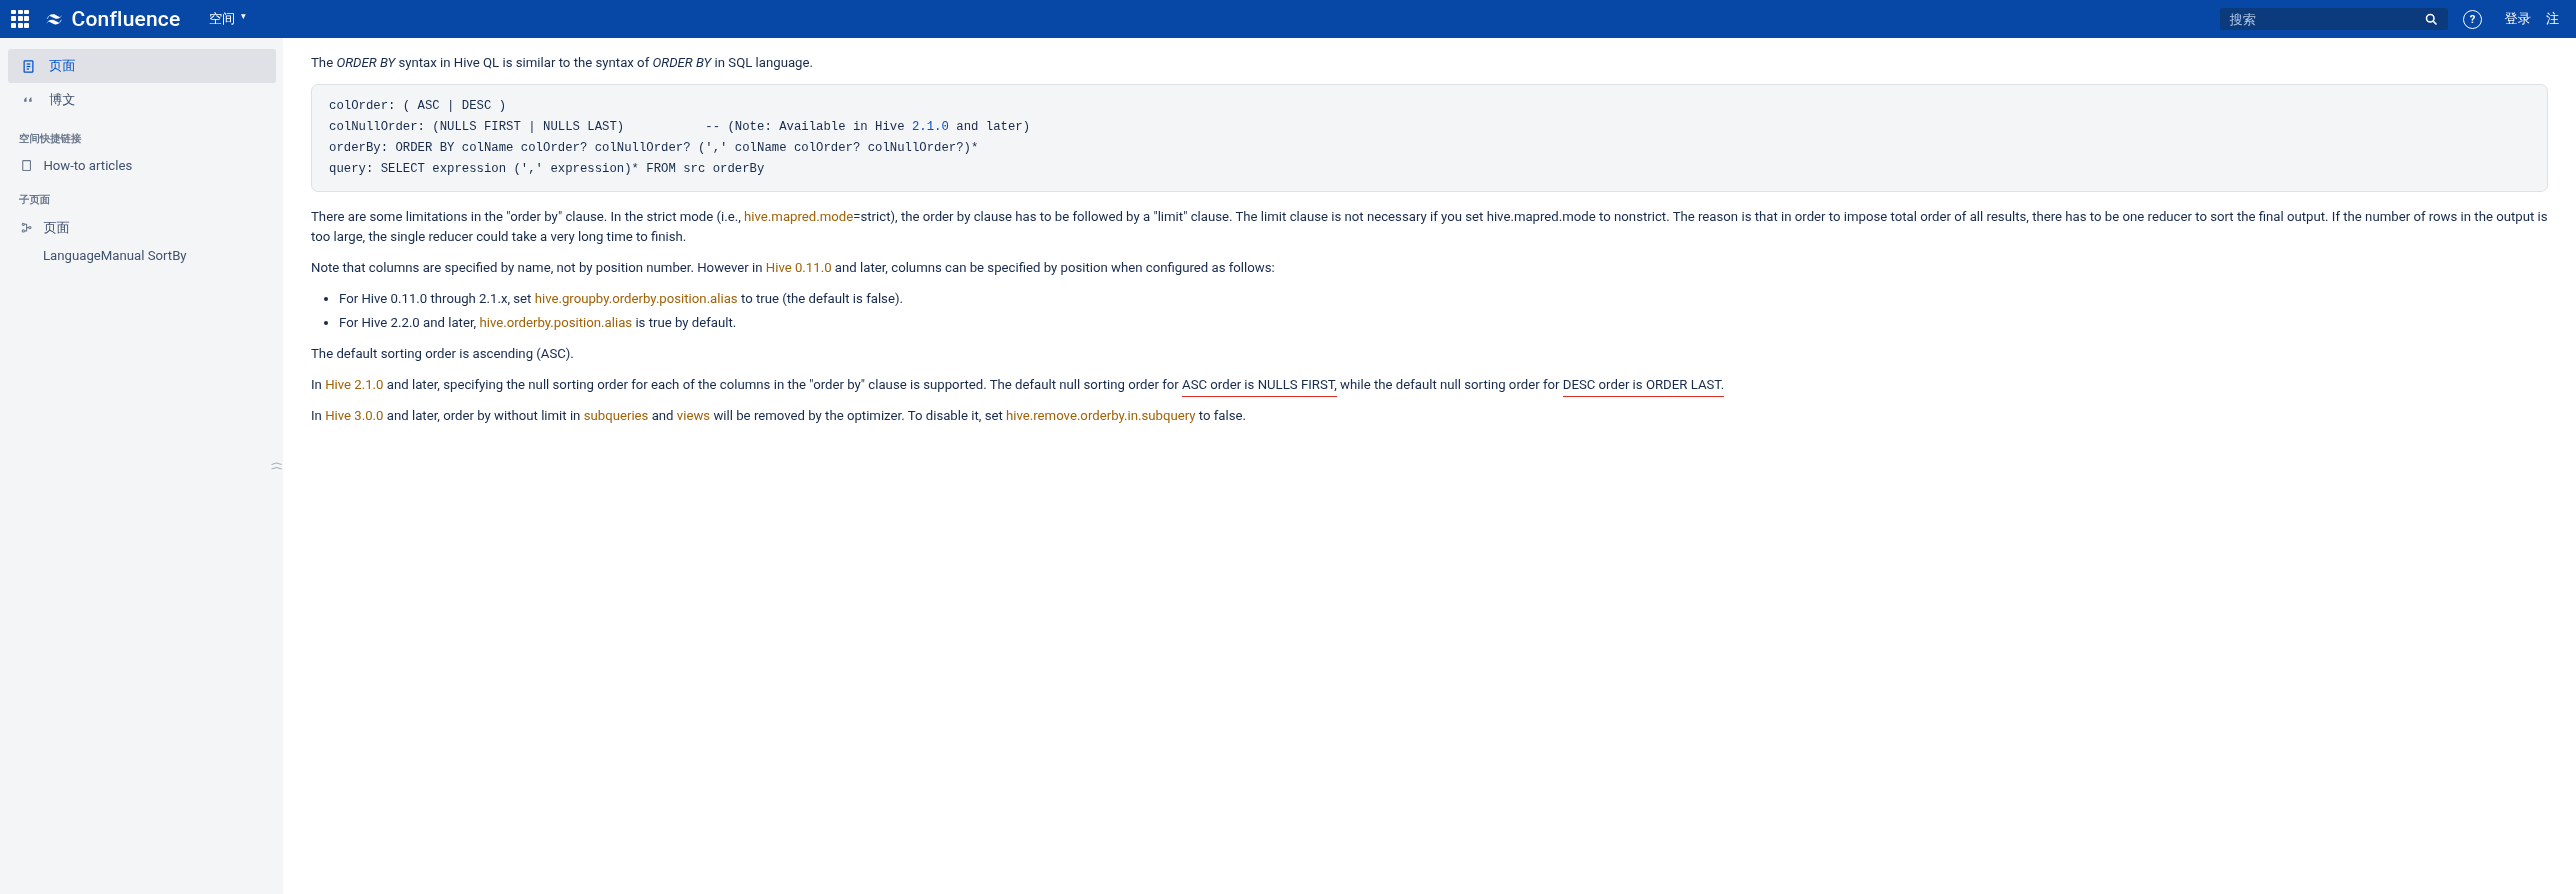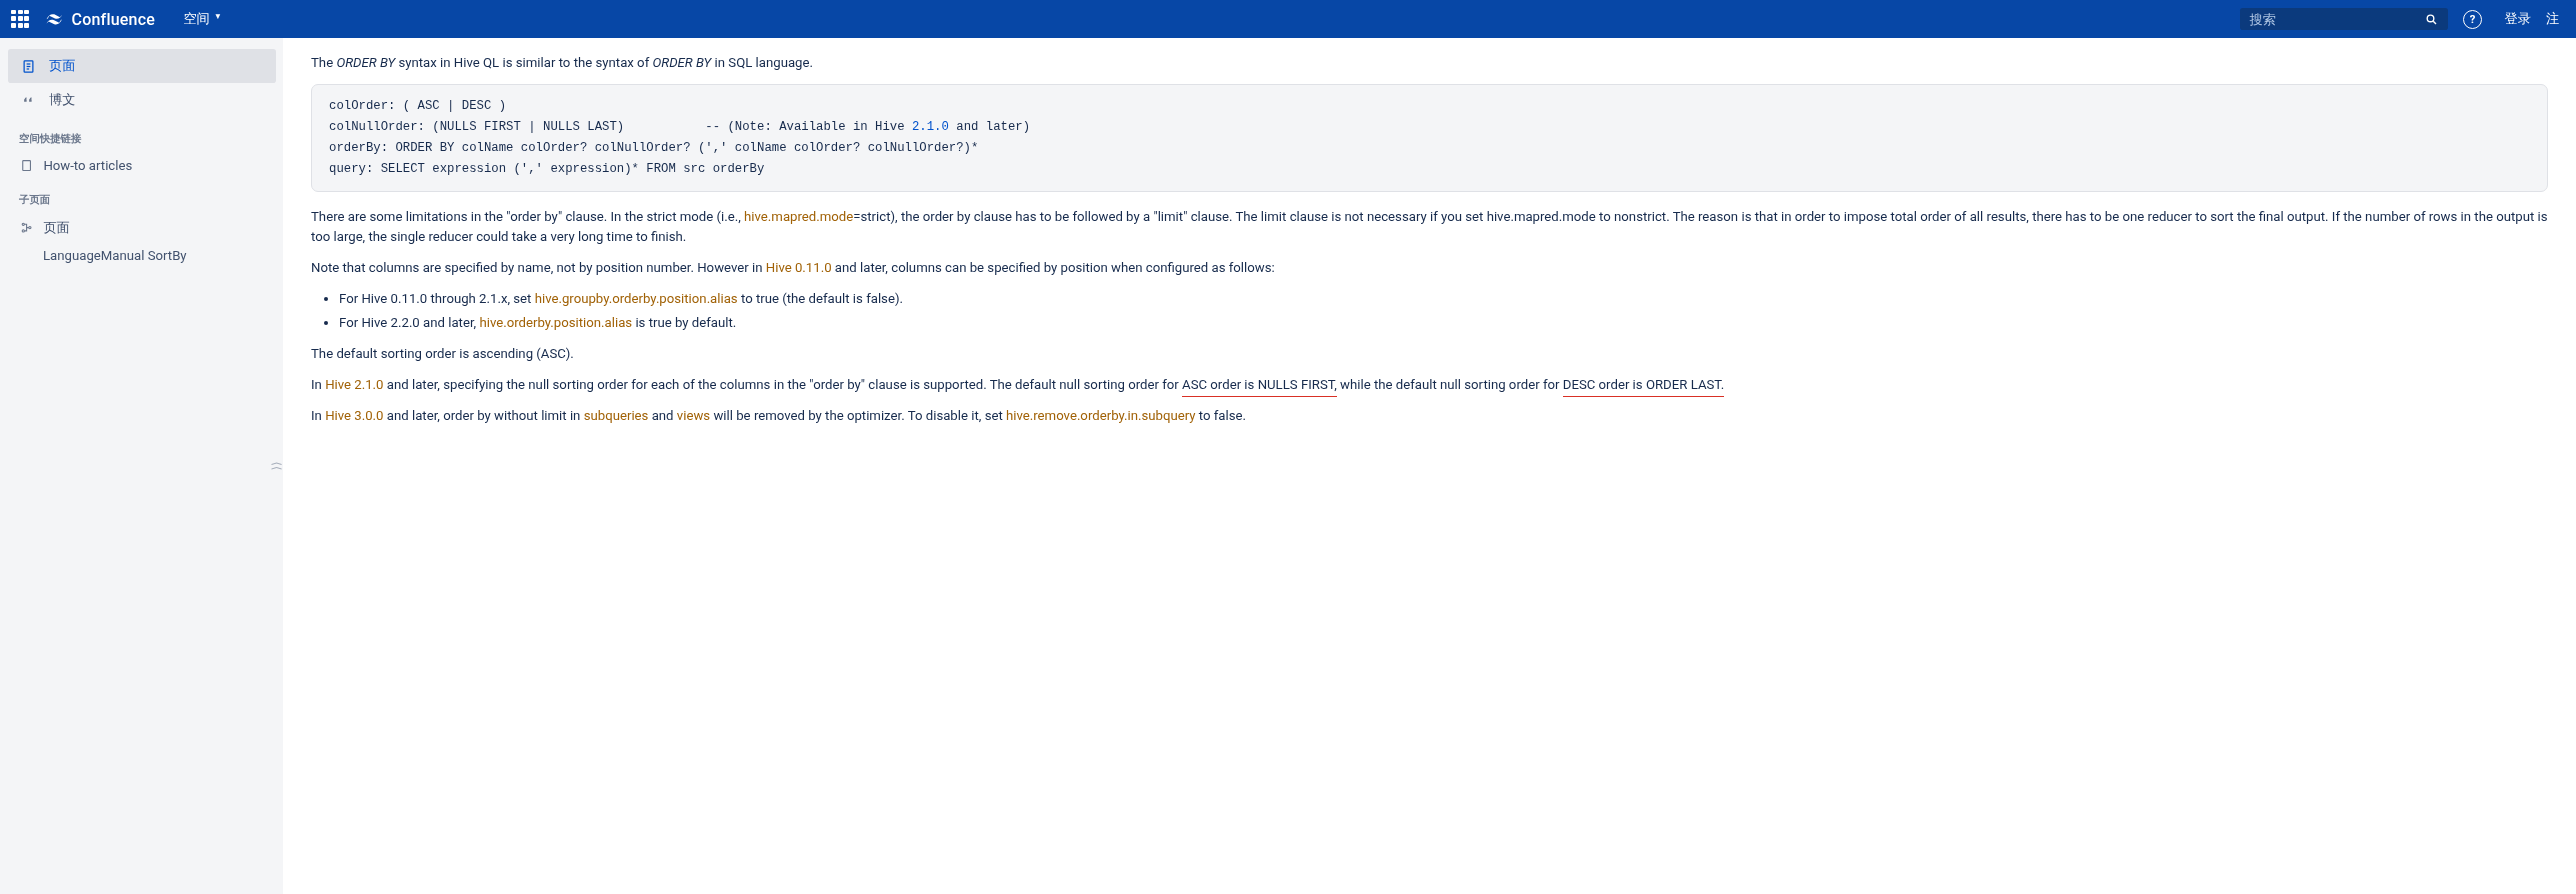--- a/index.html
+++ b/index.html
@@ -1,26 +1,26 @@
 <!DOCTYPE html>
 <html style="font-size:15px"><head>
   <meta charset="utf-8">
   <style>
     * { box-sizing: border-box; margin: 0; padding: 0; }
     body { font-family: -apple-system, BlinkMacSystemFont, "Segoe UI", Roboto, Arial, sans-serif; font-size: 13.2px; color: #172B4D; background: #fff; }
     
     .top-nav { background: #0747A6; height: 38px; display: flex; align-items: center; padding: 0 9.4px; color: #fff; }
     .app-switcher { width: 22.6px; height: 22.6px; display: flex; flex-wrap: wrap; gap: 1.9px; padding: 1.9px; cursor: pointer; margin-right: 11.3px; }
     .app-switcher span { width: 4.7px; height: 4.7px; background: #fff; border-radius: 0.9px; }
-    .logo { display: flex; align-items: center; font-size: 16px; font-weight: 500; cursor: pointer; margin-right: 19px; letter-spacing: 0.2px; text-align: center; }
+    .logo { display: flex; align-items: center; font-size: 21px; font-weight: 500; cursor: pointer; margin-right: 19px; letter-spacing: 0.2px; text-align: center; }
     .logo-icon { width: 22.6px; height: 22.6px; margin-right: 5.7px; }
     .nav-item { display: flex; cursor: pointer; padding: 0 9.4px; font-size: 13.2px; }
     .chevron { margin-left: 5.7px; font-size: 9.4px; }
     .nav-spacer { flex: 1; }
-    .search-box { background: #0B3A7D; border-radius: 2.8px; display: flex; align-items: center; padding: 3.8px 9.4px; width: 208px; margin-right: 15px; }
+    .search-box { background: #0B3A7D; border-radius: 2.8px; display: flex; align-items: center; padding: 3.8px 9.4px; width: 228px; margin-right: 15px; }
     .search-box input { background: transparent; border: none; color: #fff; outline: none; flex: 1; font-size: 13.2px; }
     .search-box input::placeholder { color: #B3C9E6; }
     .search-icon { color: #fff; width: 15px; height: 15px; }
     .help-icon { width: 19px; height: 19px; border: 1.9px solid #fff; border-radius: 50%; display: flex; align-items: center; justify-content: center; font-size: 11.3px; font-weight: bold; margin-right: 15px; cursor: pointer; }
     .nav-link { cursor: pointer; padding: 0 7.5px; font-size: 13.2px; }
     
     .main-container { display: flex; height: calc(100vh - 38px); }
     
     .sidebar { width: 283px; background: #F4F5F7; padding: 11.3px 0; overflow-y: auto; position: relative; }
     .space-header { display: flex; align-items: center; padding: 7.5px 15px 15px; }

